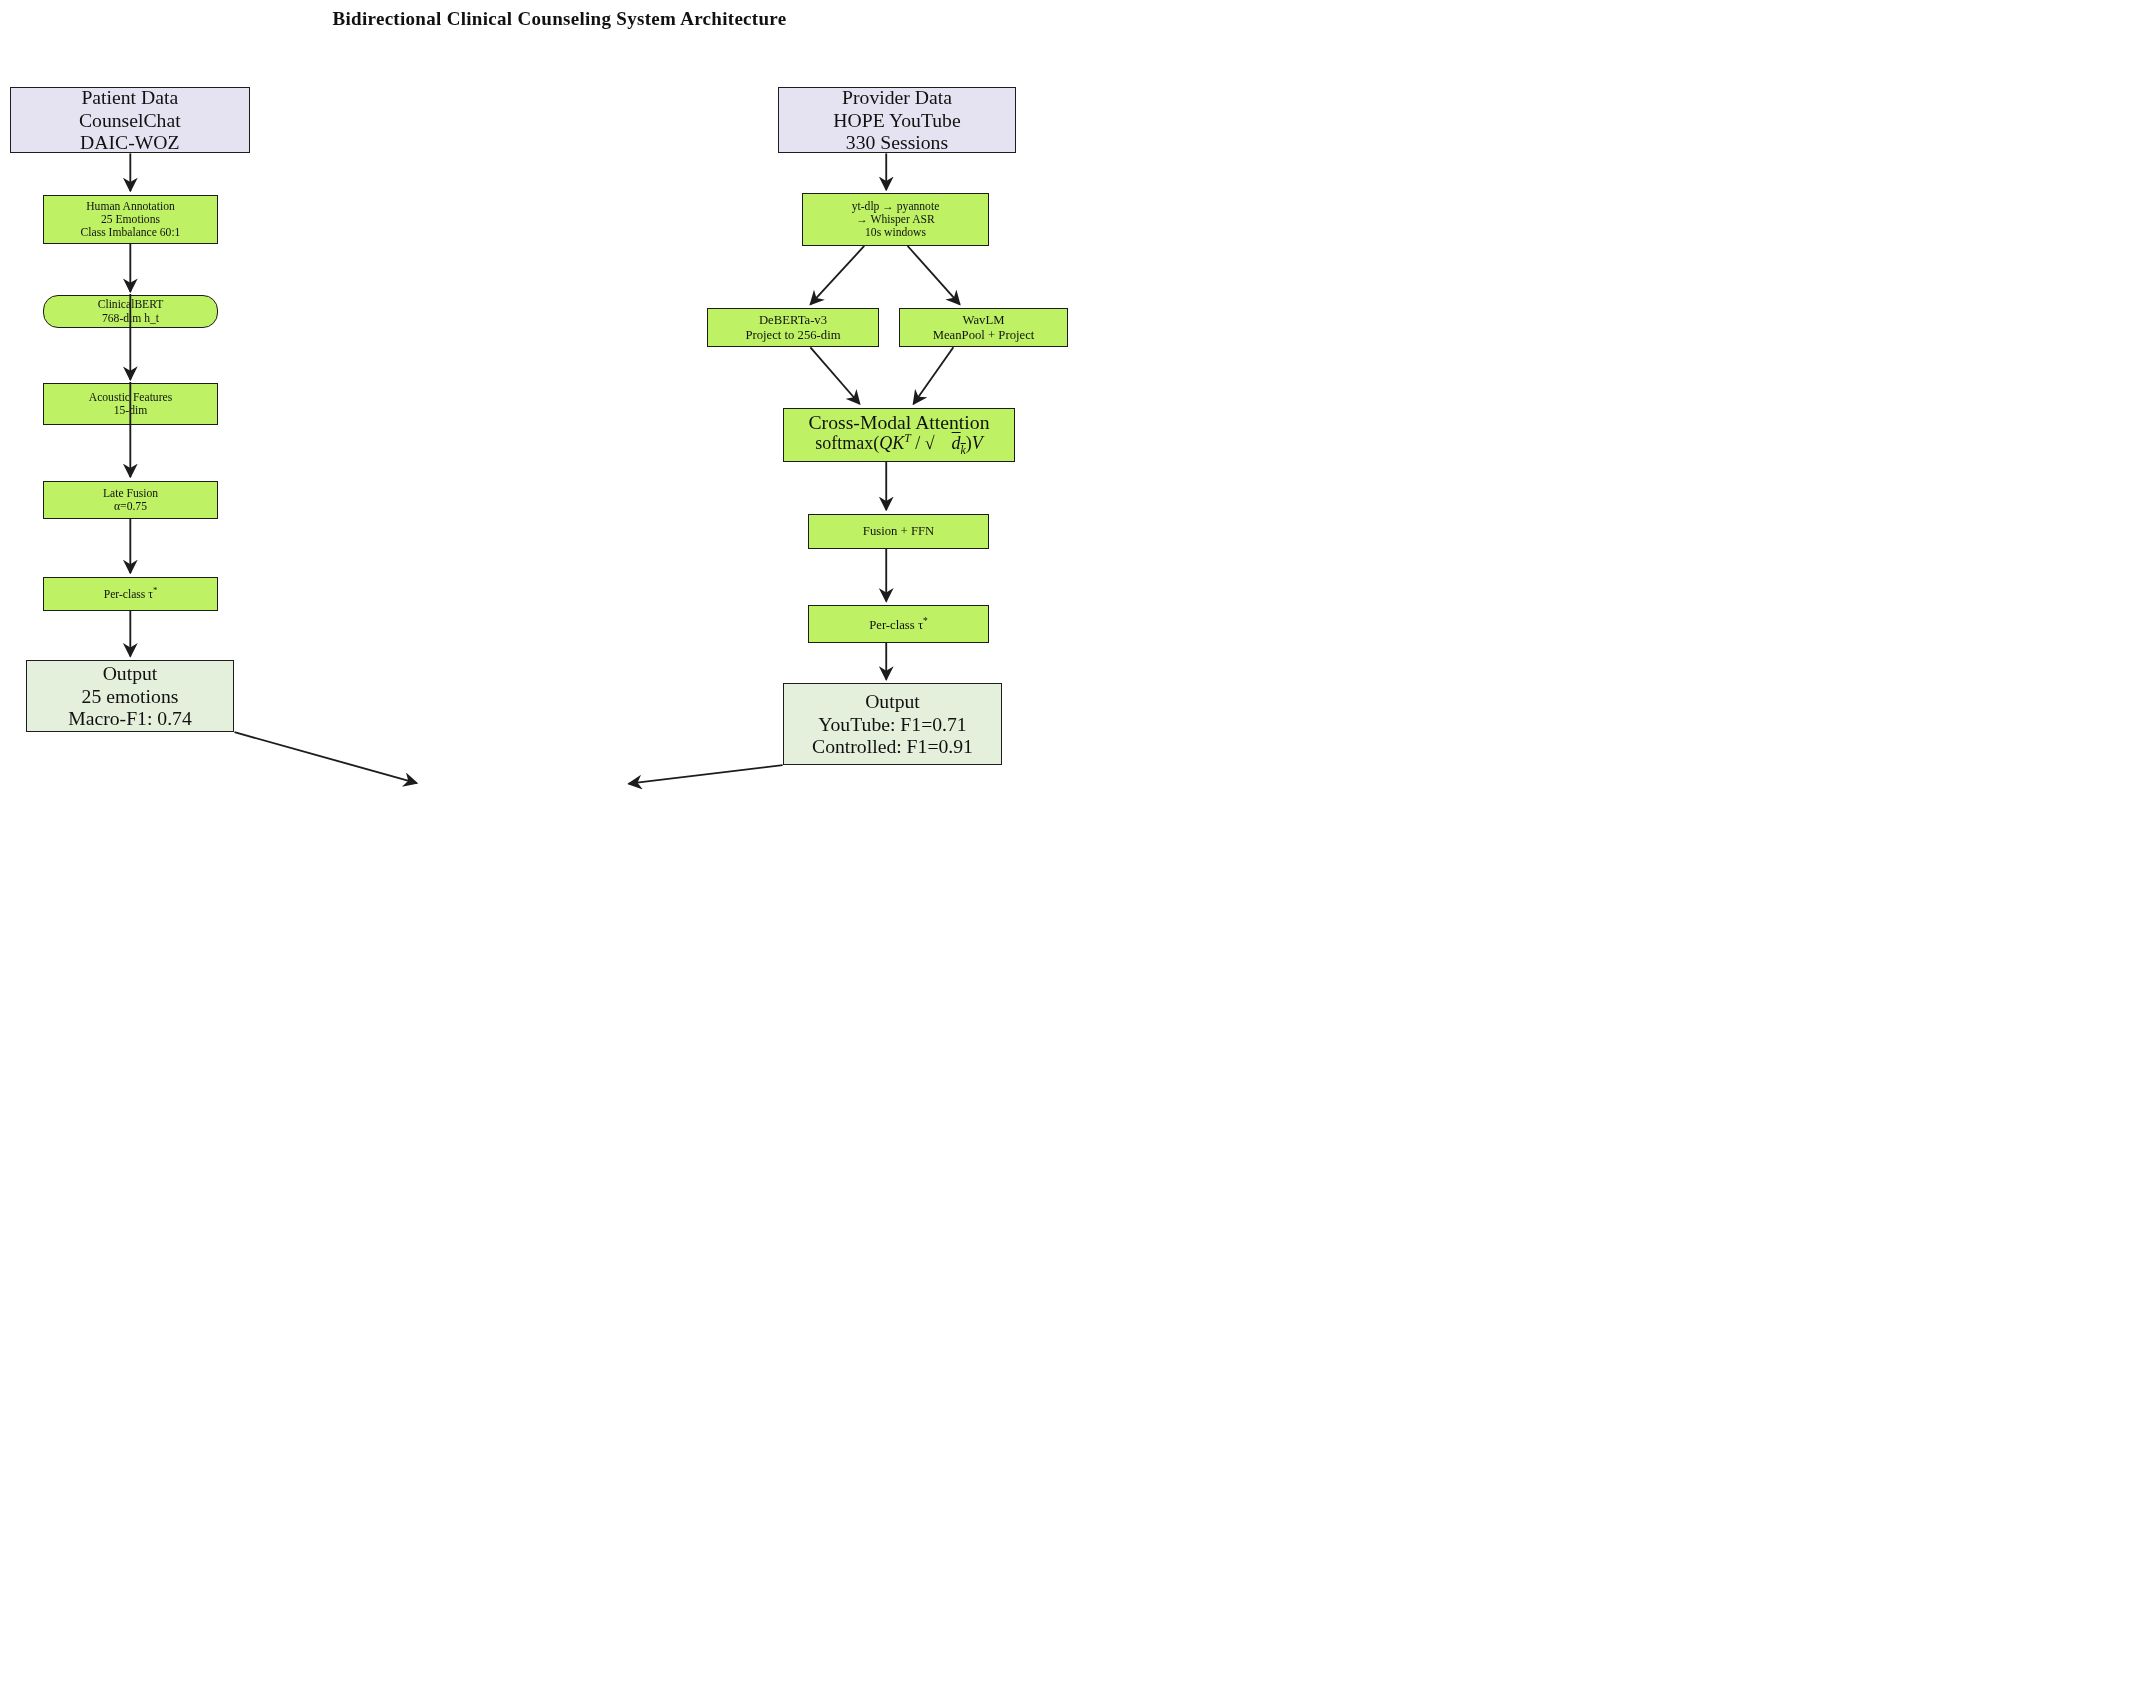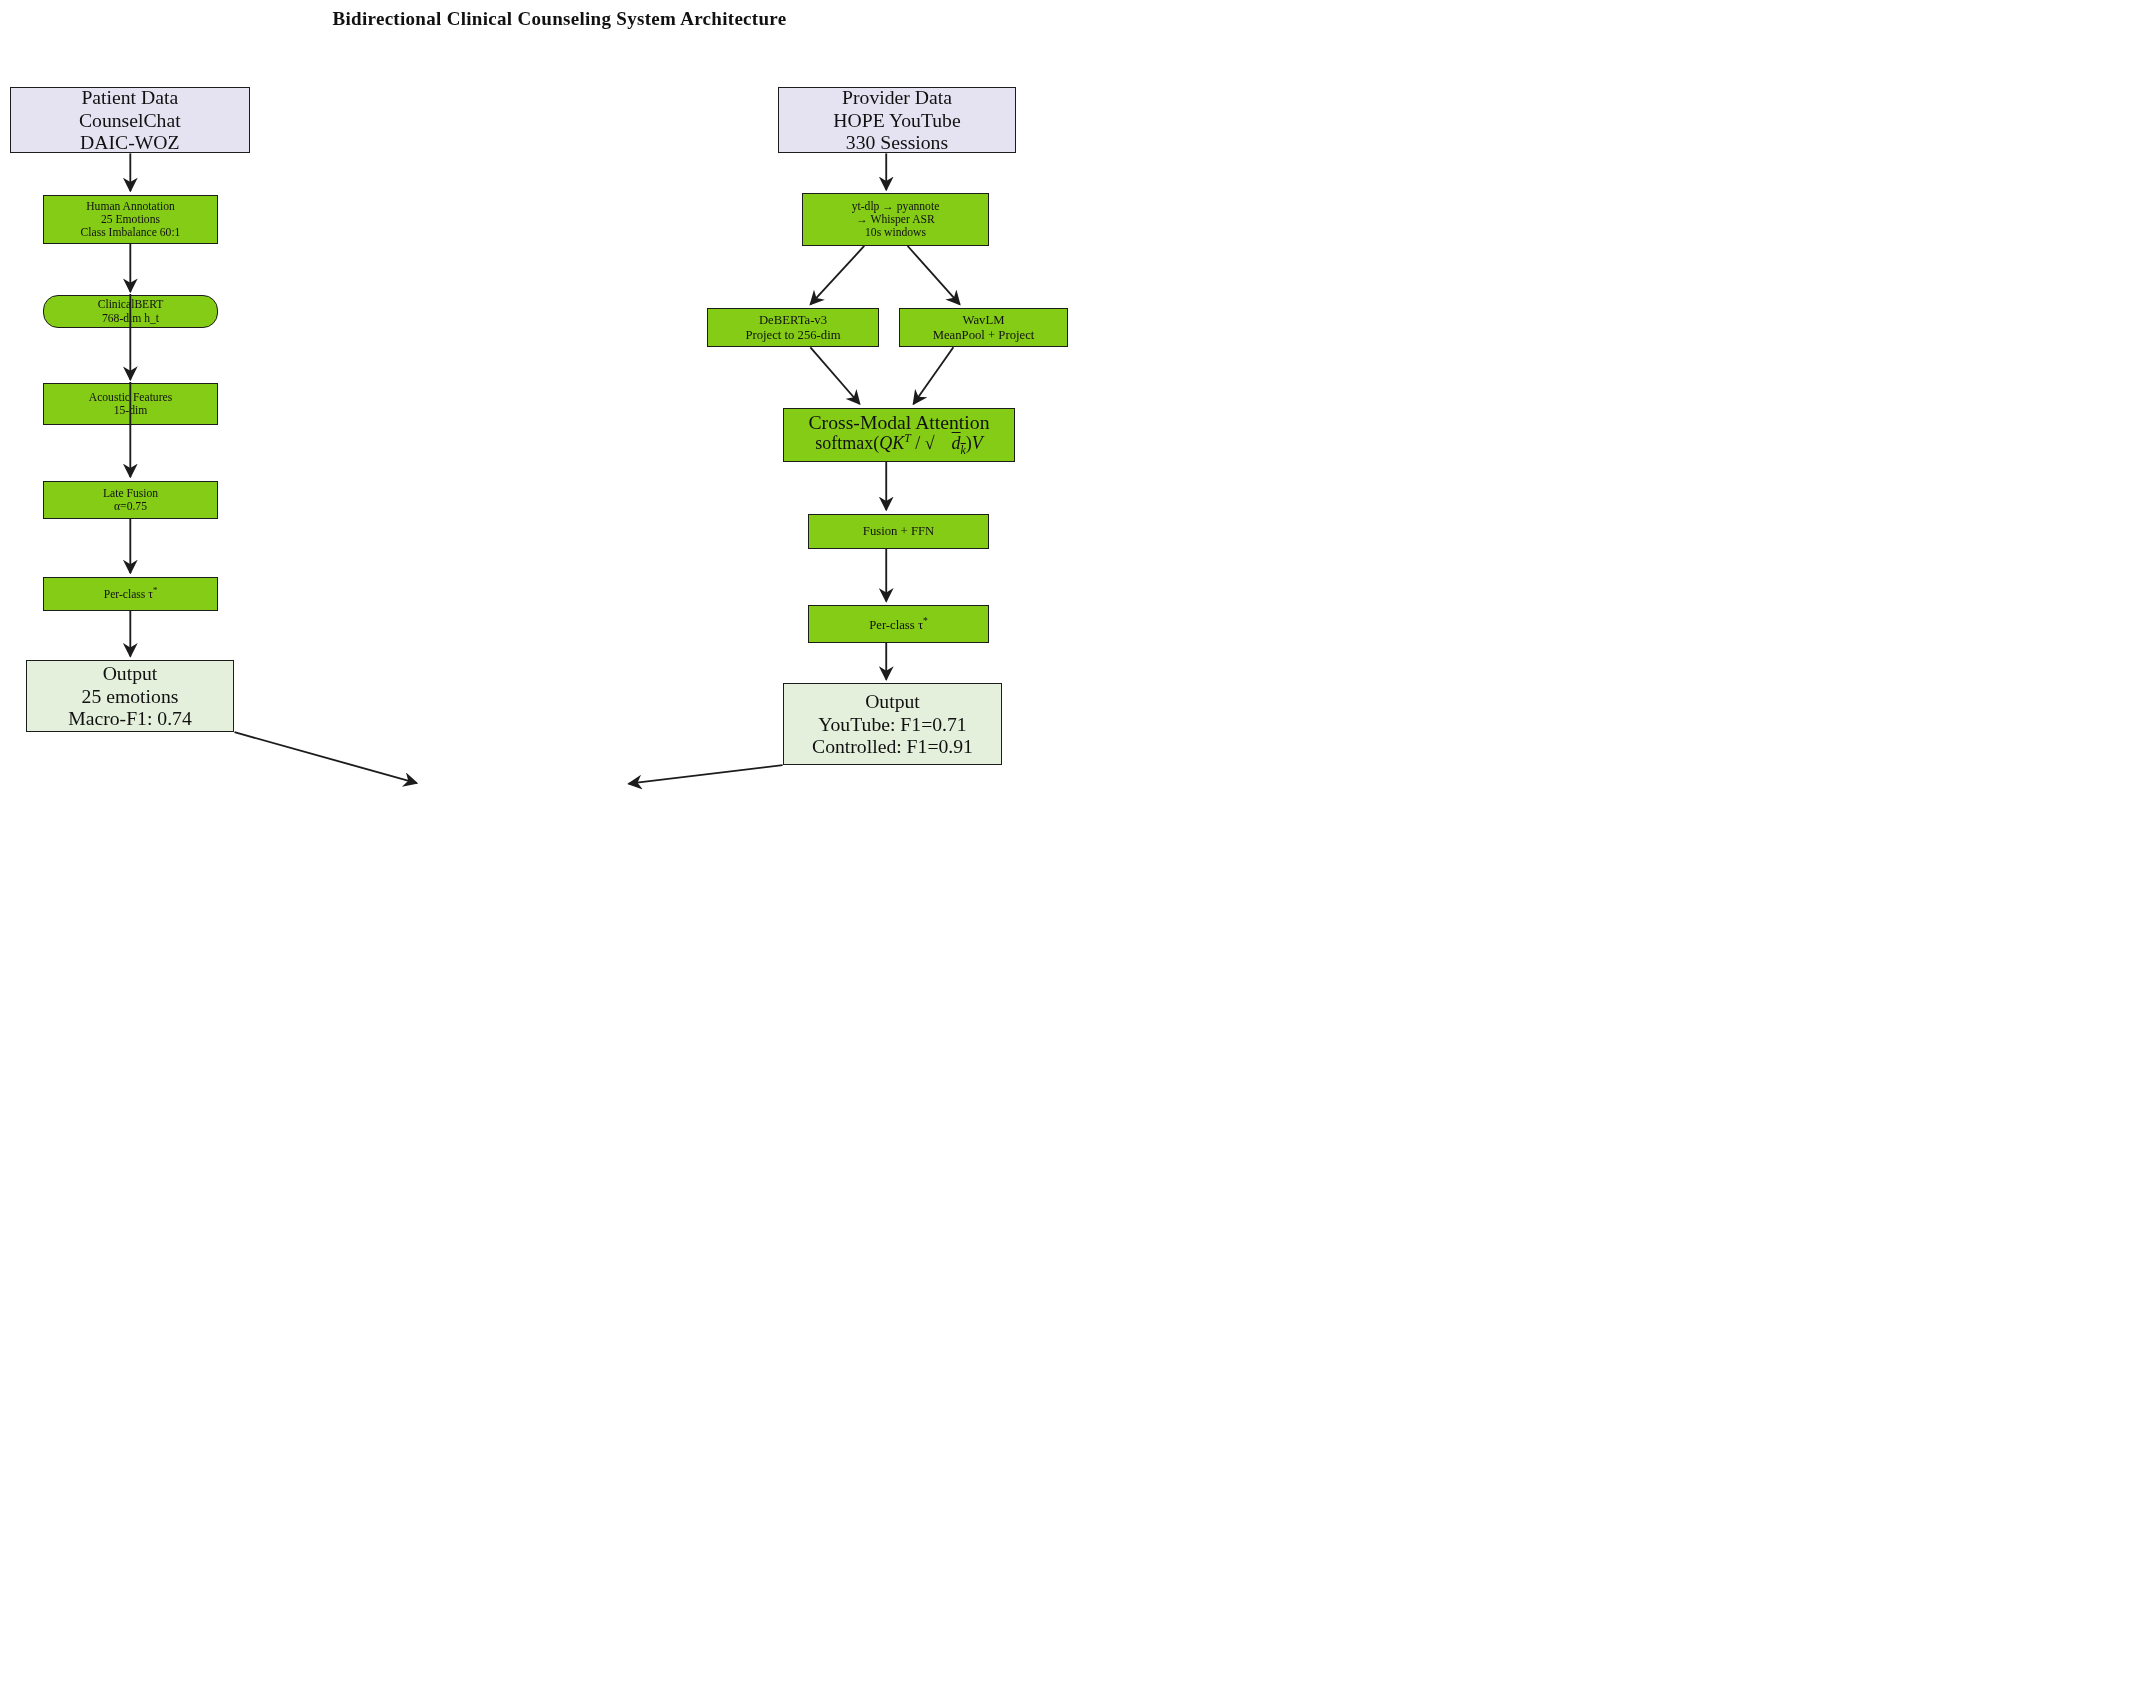--- a/index.html
+++ b/index.html
@@ -24,21 +24,21 @@
   .edges {
     position: absolute;
     inset: 0;
     z-index: 5;
     pointer-events: none;
   }
   .node {
     position: absolute;
     box-sizing: border-box;
     border: 1.7px solid var(--line, #1c1c1c);
-    background: #84cc16;
+    background: #bef264;
     display: flex;
     flex-direction: column;
     justify-content: center;
     align-items: center;
     text-align: center;
     line-height: 1.14;
     z-index: 1;
   }
   .node.lavender { background: var(--lavender, #e5e3f1); }
   .node.green    { background: var(--green, #e4efdc); }

